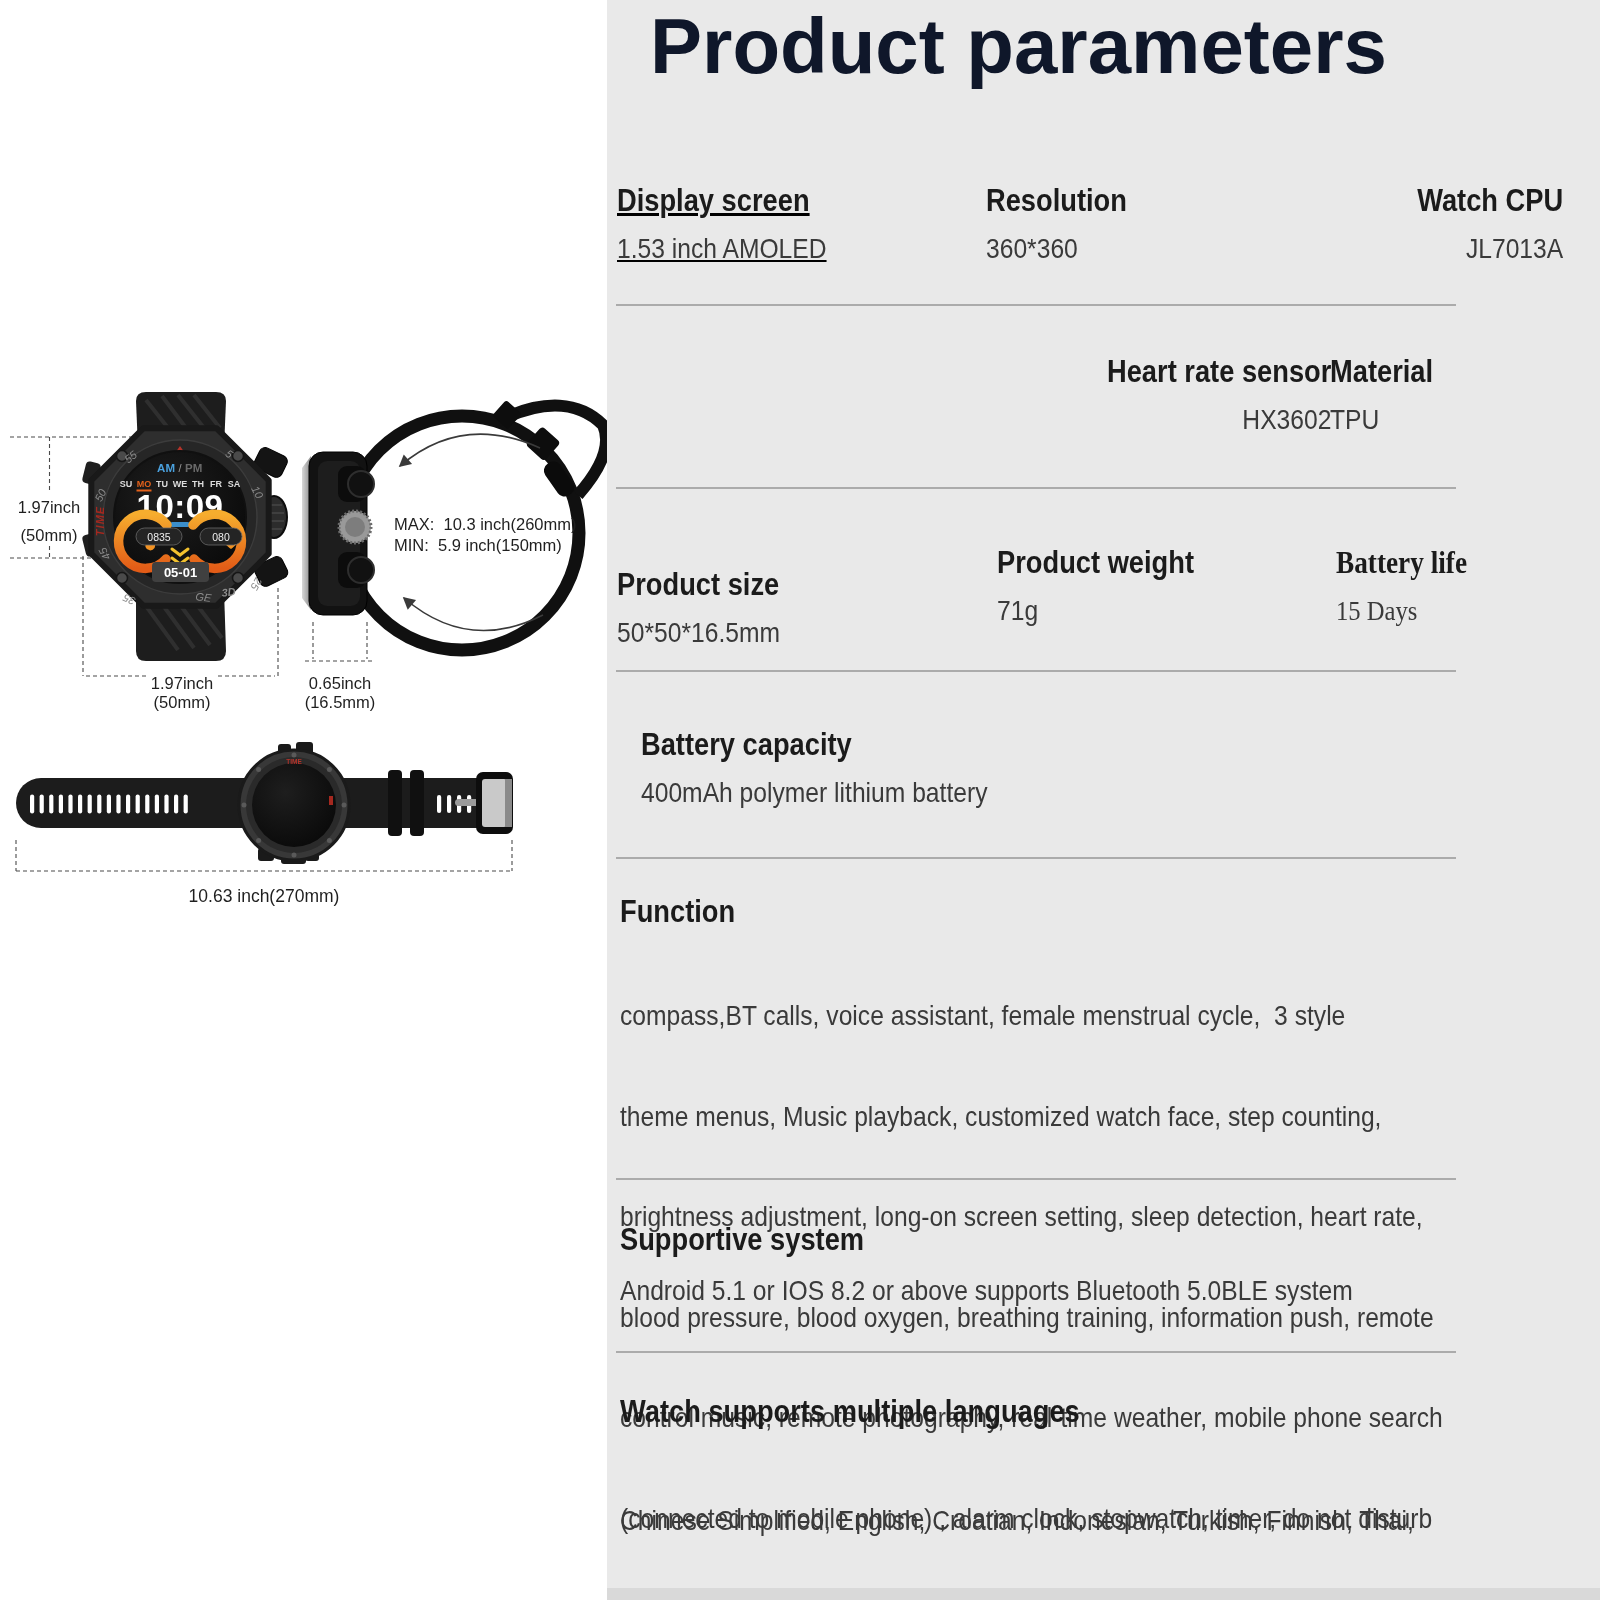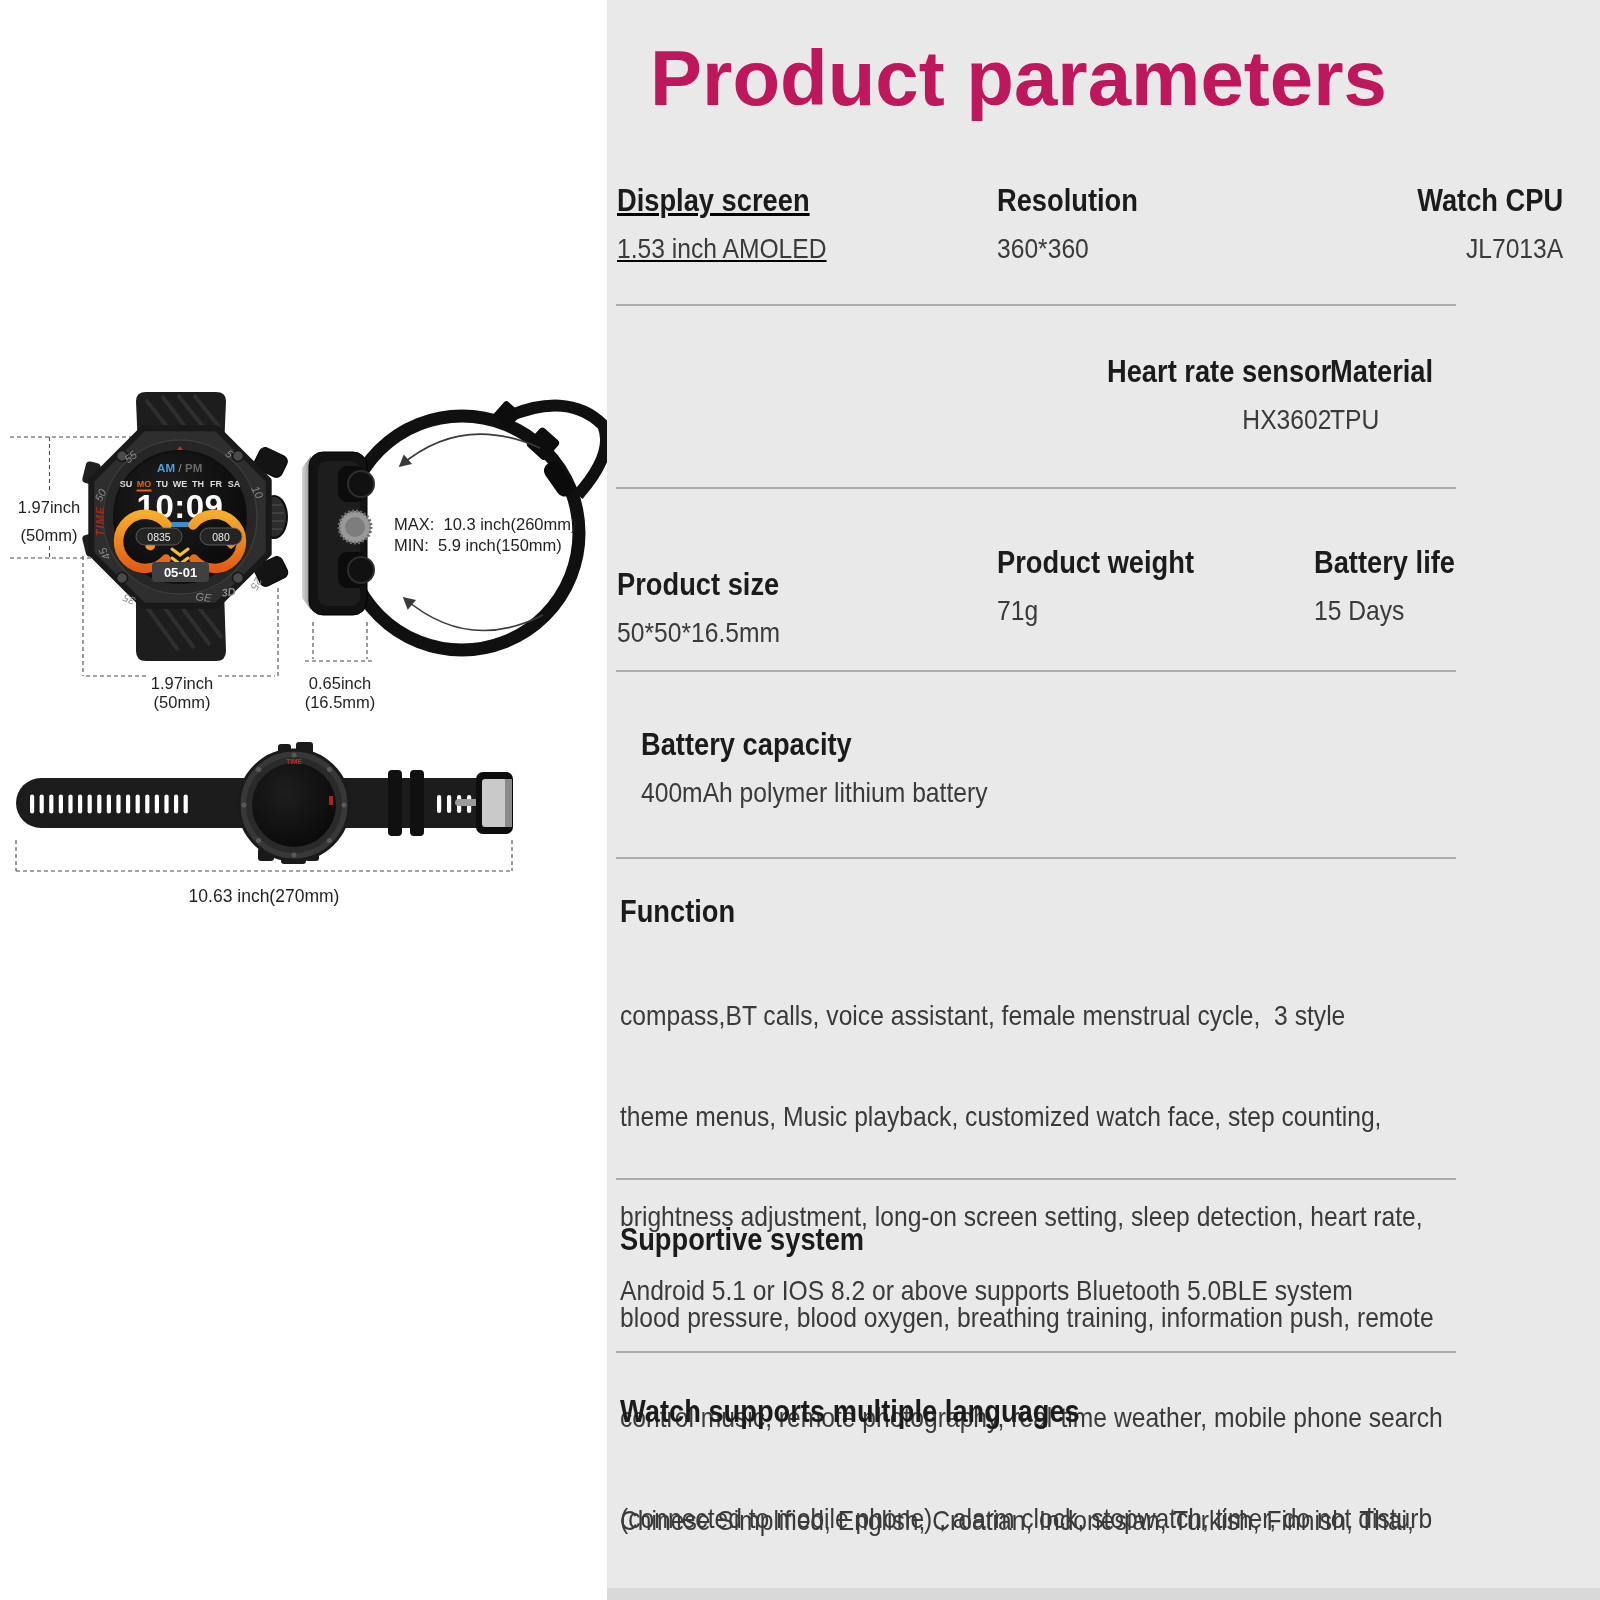--- a/index.html
+++ b/index.html
@@ -4,21 +4,21 @@
 <style>
   * { margin:0; padding:0; box-sizing:border-box; }
   html,body { width:1600px; height:1600px; }
   body { font-family:"Liberation Sans", sans-serif; background:#ffffff; position:relative; overflow:hidden; }
   #stage { position:absolute; left:0; top:0; width:1600px; height:1600px; background:#ffffff; }
 
   
   #panel { position:absolute; left:607px; top:0; width:993px; height:1600px; background:#e9e9e9; }
   .abs { position:absolute; }
   .cond { transform:scaleX(0.88); transform-origin:0 0; white-space:pre; }
-  .page-title { font-size:78px; font-weight:bold; color:#be185d; line-height:84px; letter-spacing:0px;margin-top:32px; }
+  .page-title { font-size:78px; font-weight:bold; color:#0f172a; line-height:84px; letter-spacing:0px; }
   .lbl { font-size:31px; font-weight:bold; color:#1b1b1b; line-height:31px; }
   .val { font-size:28px; color:#3a3a3a; line-height:28px; margin-top:19px; }
   .cell { position:absolute; width:380px; }
   .divider { position:absolute; left:9px; width:840px; height:2px; background:#ababab; }
   .para { font-size:28px; color:#3a3a3a; }
   .para div { height:36.5px; line-height:36.5px; }
   .para.lang div { height:43px; line-height:43px; }
   .bottom-strip { position:absolute; left:0; bottom:0; width:993px; height:12px; background:#d9d9d9; }
 
   
@@ -255,21 +255,21 @@
     </g>
   </svg>
 
   <div id="panel">
     <div class="abs page-title" style="left:43px; top:4px;">Product parameters</div>
 
     <div class="cell" style="left:10px; top:185px;text-decoration:underline;">
       <div class="lbl cond">Display screen</div>
       <div class="val cond">1.53 inch AMOLED</div>
     </div>
-    <div class="cell" style="left:390px; top:185px;">
+    <div class="cell" style="left:379px; top:185px;">
       <div class="lbl cond">Resolution</div>
       <div class="val cond">360*360</div>
     </div>
     <div class="cell" style="left:723px; top:185px; width:265px;text-align:right;">
       <div class="lbl cond">Watch CPU</div>
       <div class="val cond">JL7013A</div>
     </div>
     <div class="divider" style="top:304px;"></div>
 
     <div class="cell" style="left:390px; top:356px;text-align:right;">
@@ -283,21 +283,21 @@
     <div class="divider" style="top:487px;"></div>
 
     <div class="cell" style="left:10px; top:569px;">
       <div class="lbl cond">Product size</div>
       <div class="val cond">50*50*16.5mm</div>
     </div>
     <div class="cell" style="left:390px; top:547px;">
       <div class="lbl cond">Product weight</div>
       <div class="val cond">71g</div>
     </div>
-    <div class="cell" style="left:707px; top:547px; width:265px;">
+    <div class="cell" style="left:729px; top:547px; width:265px;font-family:Liberation Serif, serif;">
       <div class="lbl cond">Battery life</div>
       <div class="val cond">15 Days</div>
     </div>
     <div class="divider" style="top:670px;"></div>
 
     <div class="cell" style="left:10px; top:729px; width:900px;margin-left:24px;">
       <div class="lbl cond">Battery capacity</div>
       <div class="val cond">400mAh polymer lithium battery</div>
     </div>
     <div class="divider" style="top:857px;"></div>

